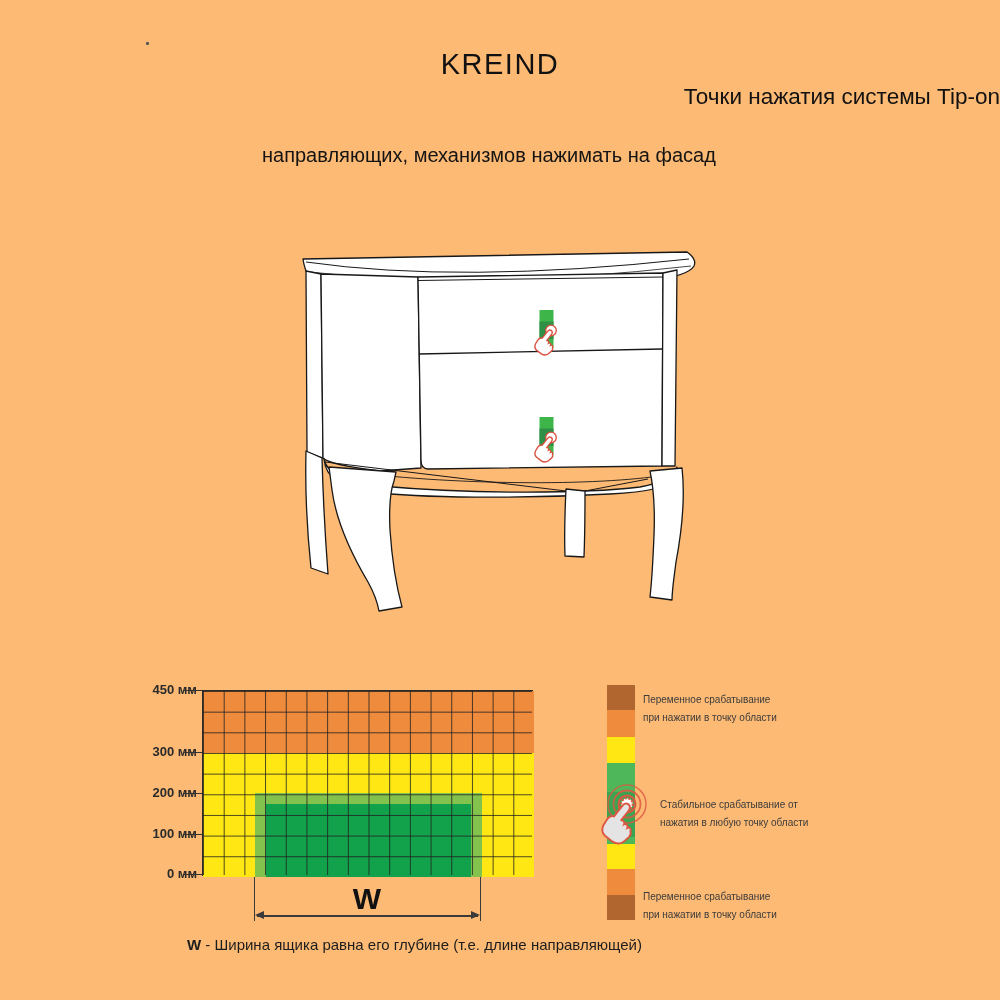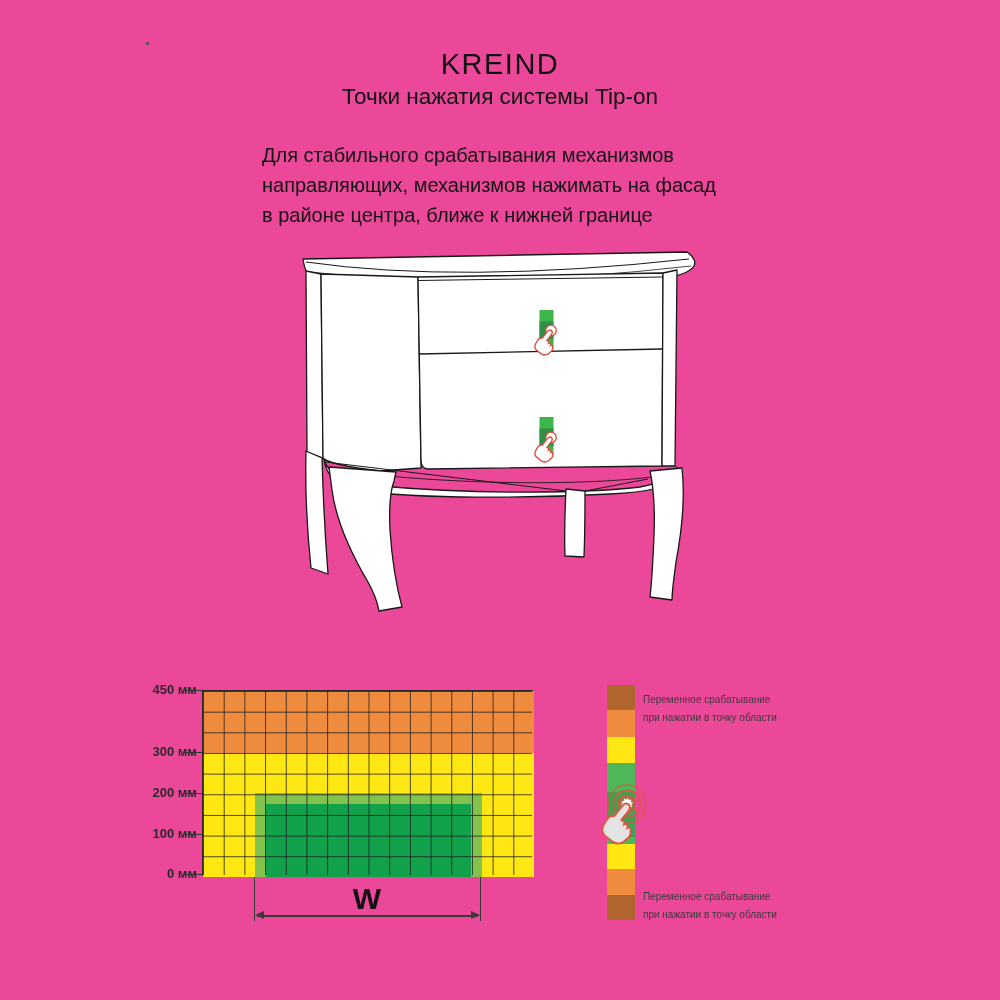--- a/index.html
+++ b/index.html
@@ -1,22 +1,22 @@
 <!DOCTYPE html>
 <html><head>
 <meta charset="utf-8">
 <style>
   html,body{margin:0;padding:0;background:#fff;}
-  #page{position:relative;width:1000px;height:1000px;background:#ec4899;overflow:hidden;
+  #page{position:relative;width:1000px;height:1000px;background:#fdba74;overflow:hidden;
         font-family:"Liberation Sans","DejaVu Sans",sans-serif;color:#1c1c1c;}
   .abs{position:absolute;}
 
   
   #title{left:0;top:48px;width:1000px;text-align:center;font-size:29px;letter-spacing:1.5px;color:#111;}
-  #subtitle{left:0;top:84px;width:1000px;text-align:center;font-size:22.5px;color:#111;}
+  #subtitle{left:0;top:84px;width:1000px;text-align:right;font-size:22.5px;color:#111;}
   #intro{left:262px;top:140px;width:500px;font-size:20px;line-height:30px;color:#141414;}
 
   
   #speck{left:146px;top:42px;width:3px;height:3px;background:#555;border-radius:1px;}
 
   
   #cabinet-svg{left:230px;top:243px;}
 
   
   #grid{left:202px;top:690px;width:331px;height:186px;border:1px solid #2b2b2b;box-sizing:border-box;}
@@ -61,23 +61,21 @@
 <body>
 
 <div id="page">
 
   <div id="speck" class="abs"></div>
 
   <div id="title" class="abs">KREIND</div>
   <div id="subtitle" class="abs">Точки нажатия системы Tip-on</div>
 
   <div id="intro" class="abs">
-    <div>Для стабильного срабатывания механизмов</div>
     <div>направляющих, механизмов нажимать на фасад</div>
-    <div>в районе центра, ближе к нижней границе</div>
   </div>
 
   <svg id="cabinet-svg" class="abs" width="480" height="390" viewBox="230 243 480 390">
     <defs>
       <path id="hand" d="M-2.5,11 L-2.5,3 Q-2.5,-0.5 0,-0.5 Q2.5,-0.5 2.5,3 L2.5,10.5
                         C3,9.3 5,9.3 5.5,11 C6,9.8 8,9.8 8.5,11.5 C9,10.3 11,10.3 11.3,12
                         C12.5,12.8 13,14 12.8,15.5 L12,19.5 Q11,23.5 6.5,24 L0.5,24
                         Q-3.5,23.5 -4.3,19.5 L-4.8,15 Q-5,12 -2.5,11 Z"></path>
     </defs>
 
@@ -142,20 +140,21 @@
   <div class="abs tick" id="t3"></div>
   <div class="abs tick" id="t4"></div>
 
   <div class="wline" id="wl-left"></div>
   <div class="wline" id="wl-right"></div>
   <div class="abs" id="warrow"></div>
   <div class="ah" id="ah-l"></div>
   <div class="ah" id="ah-r"></div>
   <div class="abs" id="wlabel">W</div>
 
+  <div class="abs" id="footnote"><b>W</b><span> - Ширина ящика равна его глубине (т.е. длине направляющей)</span></div>
 
   <div class="abs" id="legend-bar">
       <div style="height: 25px; background: rgb(178, 102, 47);"></div>
       <div style="height: 27px; background: rgb(239, 139, 61);"></div>
       <div style="height: 26px; background: rgb(255, 231, 19);"></div>
       <div style="height: 29px; background: rgb(77, 183, 90);"></div>
       <div style="height: 45px; background: rgb(59, 164, 82);"></div>
       <div style="height: 7px; background: rgb(77, 183, 90);"></div>
       <div style="height: 25px; background: rgb(255, 231, 19);"></div>
       <div style="height: 26px; background: rgb(239, 139, 61);"></div>
@@ -169,18 +168,22 @@
       <circle cx="627" cy="804" r="8.5" stroke-width="2"></circle>
     </g>
     <circle cx="627" cy="804" r="5.8" fill="#ffffff" stroke="#dd5742" stroke-width="2.2" stroke-dasharray="2 1.5"></circle>
     <use href="#hand" transform="translate(628,805) rotate(38) scale(1.6)" fill="#e4e4e4" stroke="#dd5742" stroke-width="1.2"></use>
   </svg>
 
   <div class="legend-item" id="li0">
     <div>Переменное срабатывание</div>
     <div>при нажатии в точку области</div>
   </div>
+  <div class="legend-item" id="li1">
+    <div>Стабильное срабатывание от</div>
+    <div>нажатия в любую точку области</div>
+  </div>
   <div class="legend-item" id="li2">
     <div>Переменное срабатывание</div>
     <div>при нажатии в точку области</div>
   </div>
 
 </div>
 
 </body></html>

